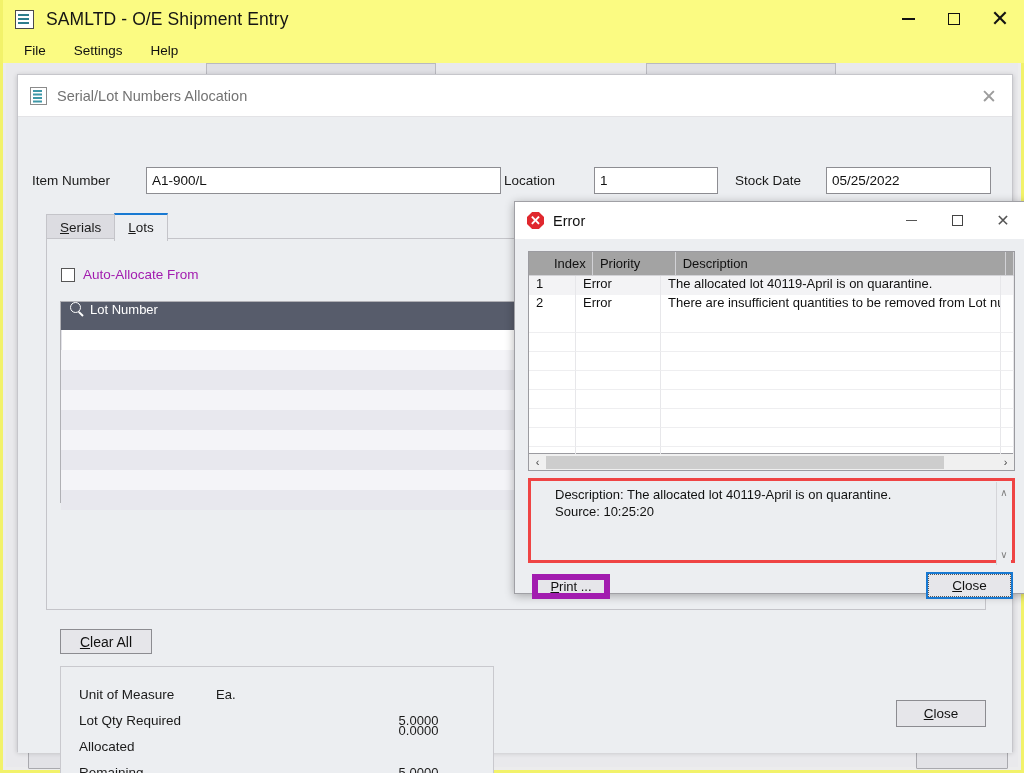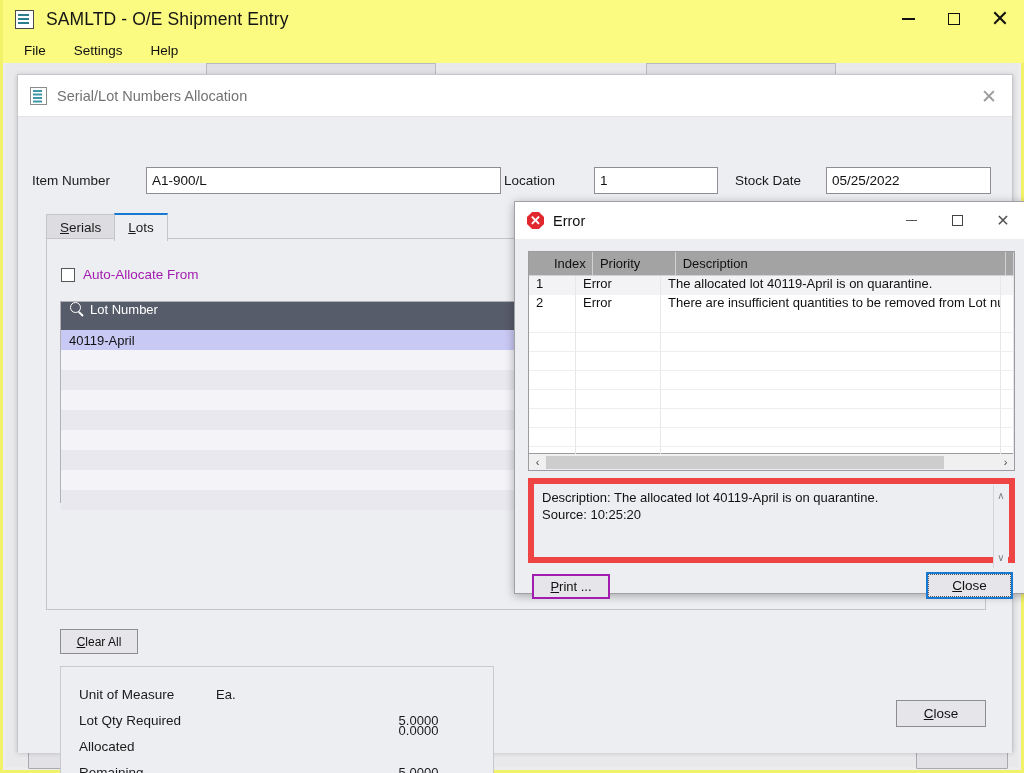--- a/index.html
+++ b/index.html
@@ -156,22 +156,22 @@
     padding-right: 12px;
   }
   .lg-row.sel .c1 { background: #c9c9f5; }
   .lg-row.sel .c2 { background: #ffffff; }
   .lg-row.odd .c1, .lg-row.odd .c2 { background: #f4f4f8; }
   .lg-row.even .c1, .lg-row.even .c2 { background: #e8e8ee; }
   .lg-row .c2 { border-left: 1px solid #e2e2e8; }
 
   
   #clear-all {
-    position: absolute; left: 42px; top: 512px; width: 78px; height: 25px;
-    background: #e6e6ea; border: 1px solid #8c8c91; font-size: 12px; color: #111;
+    position: absolute; left: 42px; top: 512px; width: 92px; height: 25px;
+    background: #e6e6ea; border: 1px solid #8c8c91; font-size: 14px; color: #111;
     display: flex; align-items: center; justify-content: center;
   }
   #summary-box {
     position: absolute; left: 42px; top: 549px; width: 434px; height: 128px;
     border: 1px solid #c9c9ce; background: #eceef1;
   }
   .sum-row { position: absolute; font-size: 13.5px; color: #1a1a1a; }
   .sum-val { position: absolute; font-size: 13px; color: #1a1a1a; text-align: center; }
 
   #lot-close-btn {
@@ -224,32 +224,32 @@
   #err-hscroll {
     position: absolute; left: 13px; top: 252px; width: 487px; height: 17px;
     background: #f0f0f0; border: 1px solid #9b9ba0; border-top: none;
     display: flex; align-items: center;
   }
   .hs-arrow { width: 17px; text-align: center; font-size: 11px; color: #444; }
   #hs-thumb { height: 13px; background: #cdcdcd; width: 398px; }
 
   #err-desc-box {
     position: absolute; left: 13px; top: 276px; width: 487px; height: 85px;
-    background: #eceef1; border: 6px solid #ef4444;
-    font-size: 13px; color: #111; padding: 5px 8px; line-height: 17px;
+    background: #eceef1; border: 3px solid #ef4444;
+    font-size: 13px; color: #111; padding: 5px 24px; line-height: 17px;
   }
   #err-desc-scroll {
     position: absolute; right: 1px; top: 1px; width: 15px; height: 83px;
     background: #eceef1; border-left: 1px solid #d5d5d9;
     display: flex; flex-direction: column; justify-content: space-between;
     align-items: center; color: #808080; font-size: 10px; padding: 2px 0;
   }
   #err-print {
     position: absolute; left: 17px; top: 372px; width: 78px; height: 25px;
-    background: #e6e6ea; border: 2px solid #a21caf; font-size: 13px; color: #111;
+    background: #e6e6ea; border: 6px solid #a21caf; font-size: 13px; color: #111;
     display: flex; align-items: center; justify-content: center;
   }
   #err-close {
     position: absolute; right: 13px; top: 370px; width: 87px; height: 27px;
     background: #e6e6ea; border: 2px solid #1879d2;
     font-size: 13.5px; color: #111;
     display: flex; align-items: center; justify-content: center;
   }
   #err-close .inner {
     border: 1px dotted #555; padding: 1px 12px; width: 100%; height: 100%;
@@ -328,21 +328,20 @@
         <div id="lot-grid">
           <div id="lot-grid-head">
             <div class="lg-col-lot">
               <span class="search-ico"></span>
               <span>Lot Number</span>
             </div>
             <div class="lg-col-qty">Quantity</div>
           </div>
 
           <div class="lg-row sel">
-            <div class="c1">40119-April</div>
             <div class="c2">1.0000</div>
           </div>
           <div class="lg-row odd">
               <div class="c1"></div>
               <div class="c2"></div>
             </div>
           <div class="lg-row even">
               <div class="c1"></div>
               <div class="c2"></div>
             </div>

